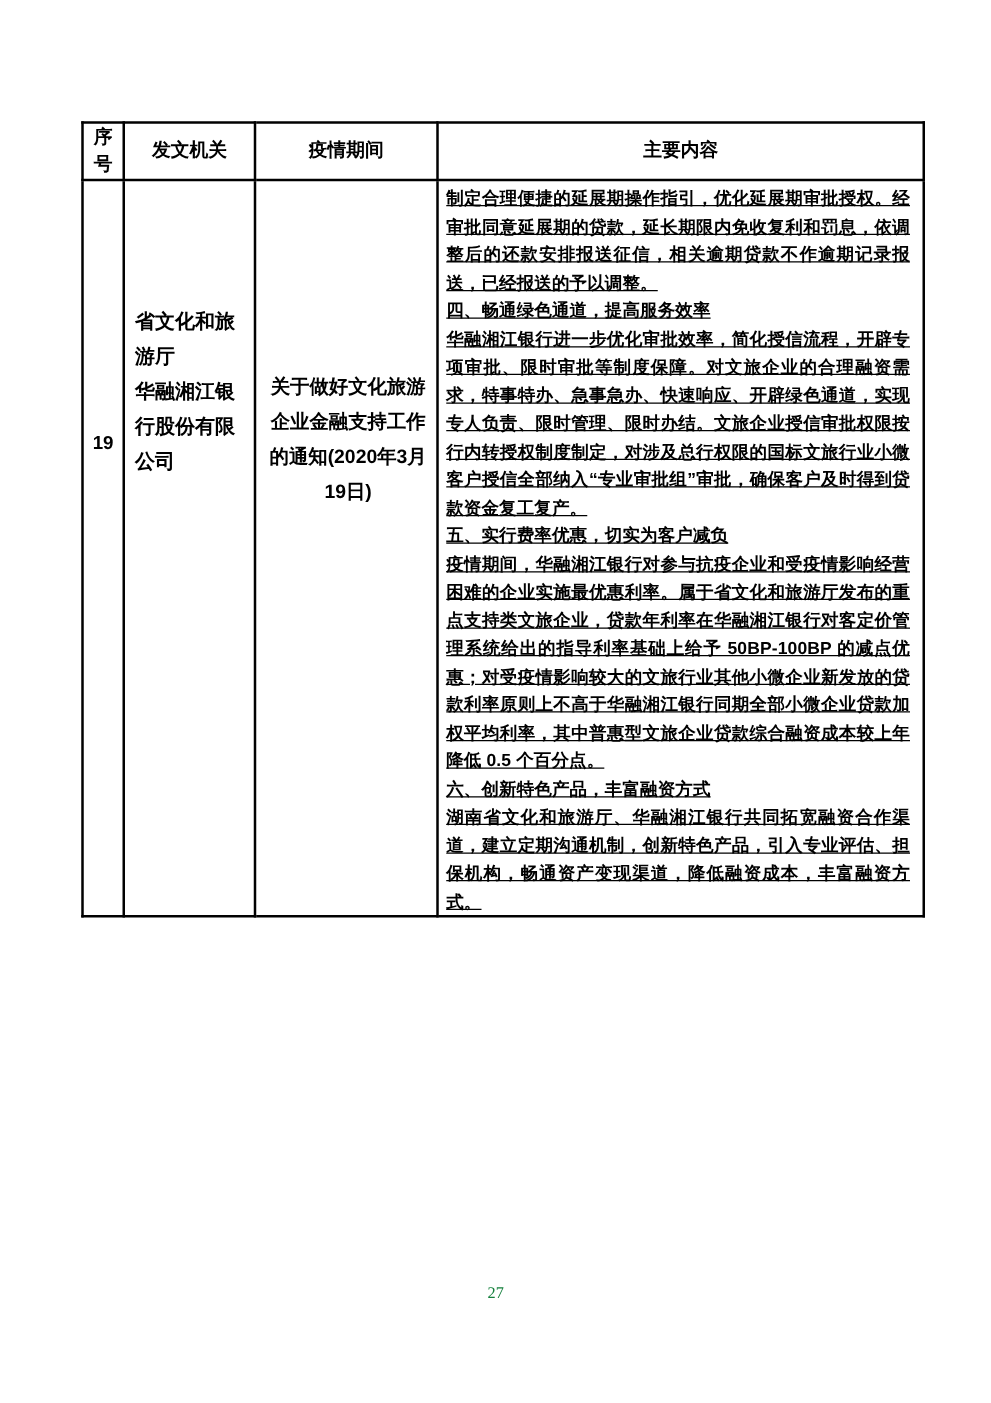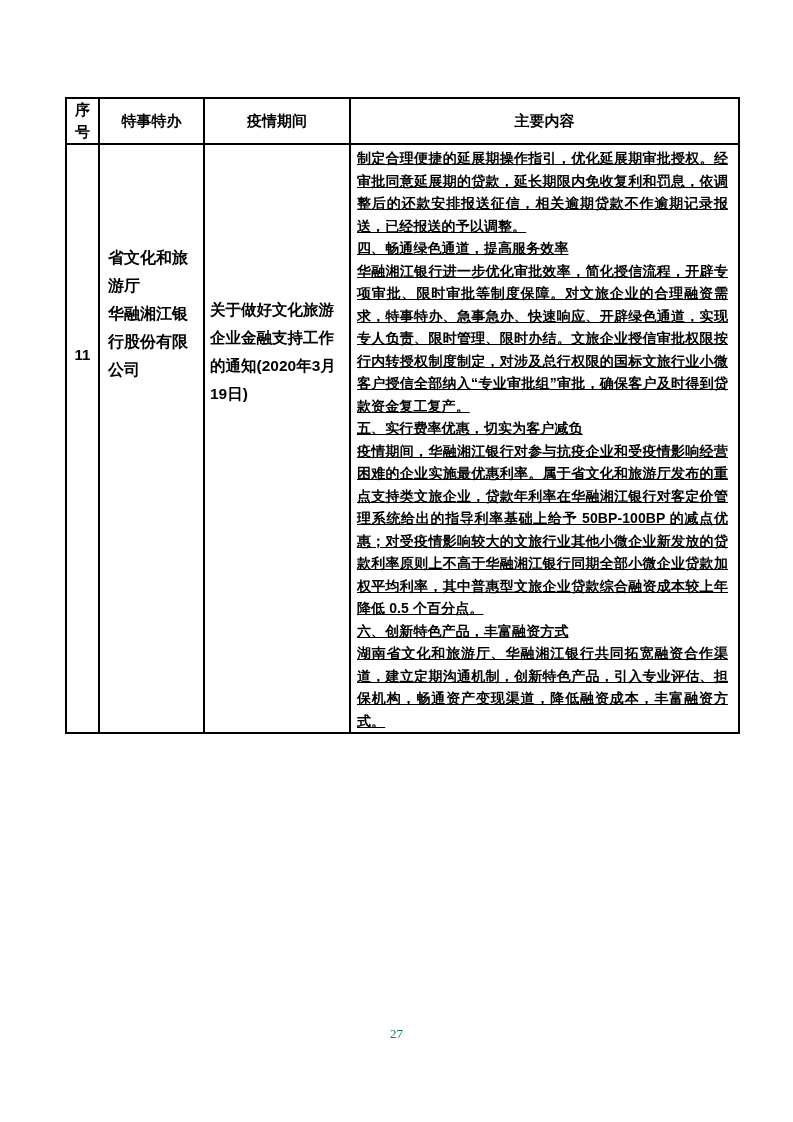--- a/index.html
+++ b/index.html
@@ -57,20 +57,21 @@
   .agency-block {
     margin-top: 99px;
     padding: 0 2px 0 8px;
     line-height: 28px;
   }
   .agency-item {
     margin: 0;
   }
   td.cell-title {
     font-size: 15.5px;
+    text-align: center;
   }
   .title-block {
     margin-top: 151px;
     padding: 0 2px 0 5px;
     line-height: 28px;
   }
   td.cell-content {
     font-size: 14px;
   }
   .content-block {
@@ -103,27 +104,27 @@
     <colgroup>
       <col style="width:33px">
       <col style="width:105px">
       <col style="width:146px">
       <col style="width:389px">
     </colgroup>
     <tbody>
         <tr>
       <th class="hdr hdr-serial">序
 号</th>
-      <th class="hdr">特事特办</th>
+      <th class="hdr">发文机关</th>
       <th class="hdr">疫情期间</th>
       <th class="hdr">主要内容</th>
     </tr>
     <tr class="body-row">
       <td class="cell-serial">
-        <div class="serial-wrap">11</div>
+        <div class="serial-wrap">19</div>
       </td>
       <td class="cell-agency">
         <div class="agency-block">
 
         <div class="agency-item">省文化和旅游厅</div>
               <div class="agency-item">华融湘江银行股份有限公司</div>
             </div>
       </td>
       <td class="cell-title">
         <div class="title-block">关于做好文化旅游企业金融支持工作的通知(2020年3月19日)</div>

